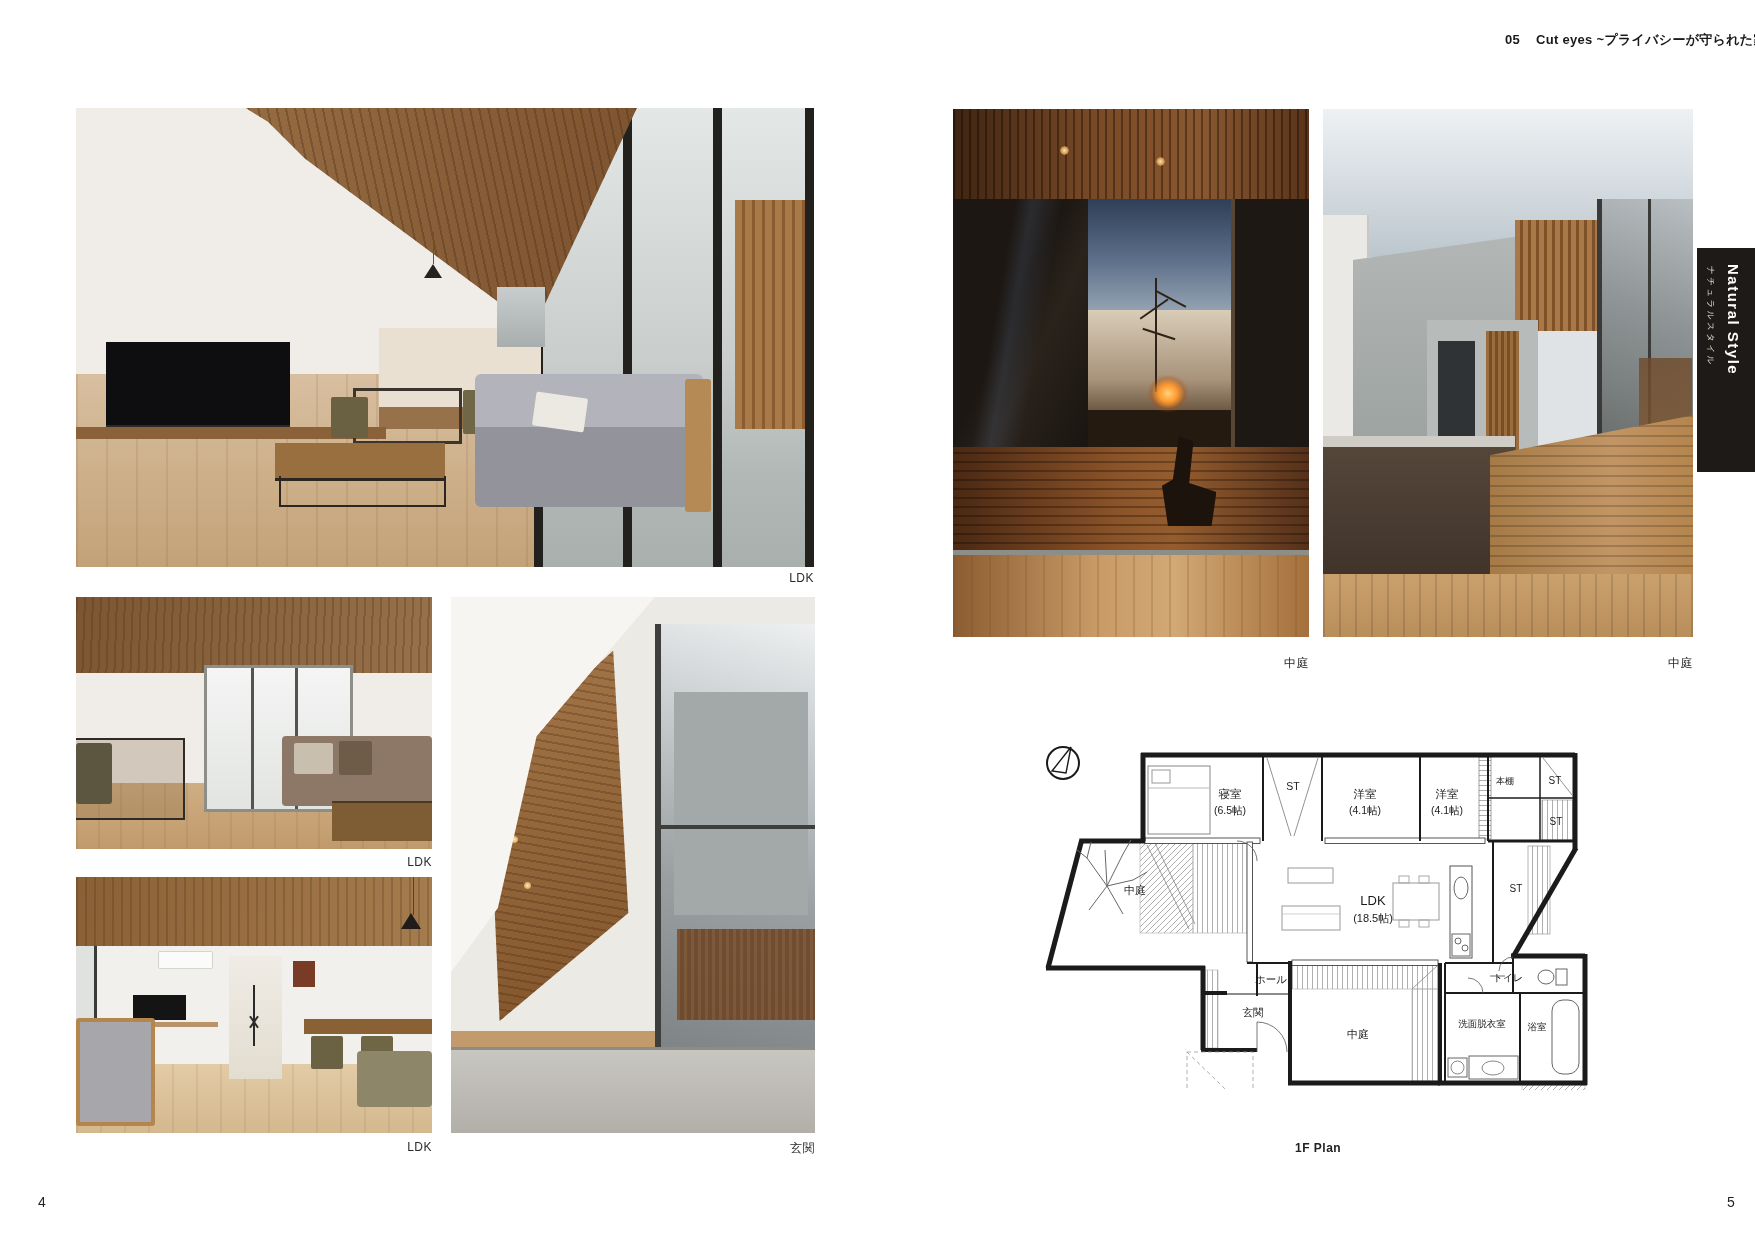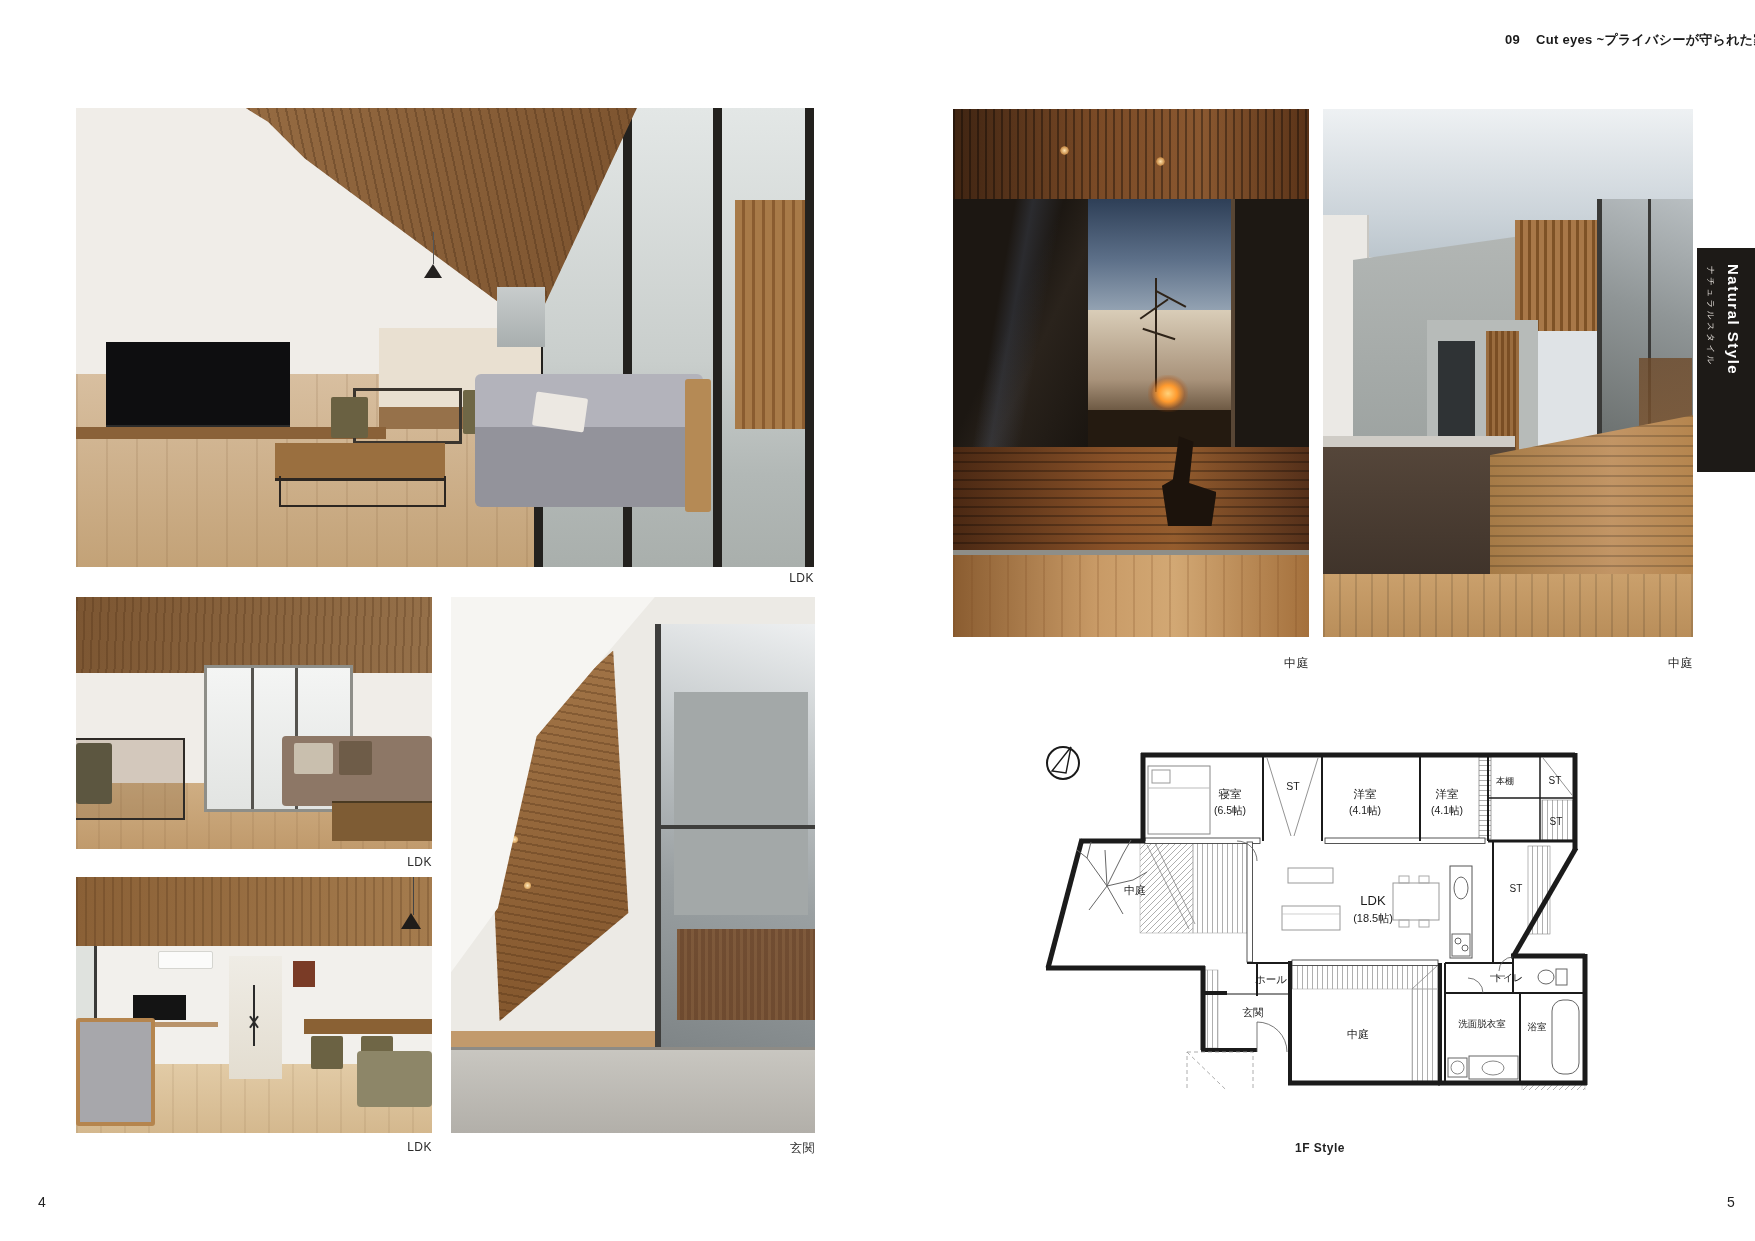--- a/index.html
+++ b/index.html
@@ -178,21 +178,21 @@
   .plan{position:absolute;left:1035px;top:738px;width:560px;height:352px;}
   .plan text{font-family:"Liberation Sans","DejaVu Sans",sans-serif;fill:#1a1a1a;text-anchor:middle;}
   .plancap{position:absolute;left:1295px;top:1141px;font-size:12px;font-weight:bold;color:#222;letter-spacing:.5px;}
 </style>
 </head>
 <body>
 
 <div class="page">
 
   <div class="hdr">
-    <span class="no">09</span>
+    <span class="no">05</span>
     <span>Cut eyes ~プライバシーが守られた家~</span>
   </div>
 
   <div class="tab" style="background: rgb(29, 26, 23);">
     <span class="en">Natural Style</span>
     <span class="jp">ナチュラルスタイル</span>
   </div>
 
   <div class="photo p1">
     <div class="floor"></div>
@@ -436,18 +436,18 @@
     <text x="100" y="156" font-size="11">中庭</text>
     <text x="338" y="167" font-size="13">LDK</text>
     <text x="338" y="184" font-size="11">(18.5帖)</text>
     <text x="236" y="245" font-size="10.5">ホール</text>
     <text x="218" y="278" font-size="10.5">玄関</text>
     <text x="323" y="300" font-size="11">中庭</text>
     <text x="473" y="243" font-size="10" text-anchor="start">トイレ</text>
     <text x="447" y="289" font-size="9.5">洗面脱衣室</text>
     <text x="502" y="292" font-size="9.5">浴室</text>
   </svg>
-  <div class="plancap">1F Style</div>
+  <div class="plancap">1F Plan</div>
 
   <div class="pgnum pg-l">4</div>
   <div class="pgnum pg-r">5</div>
 
 </div>
 
 </body></html>

